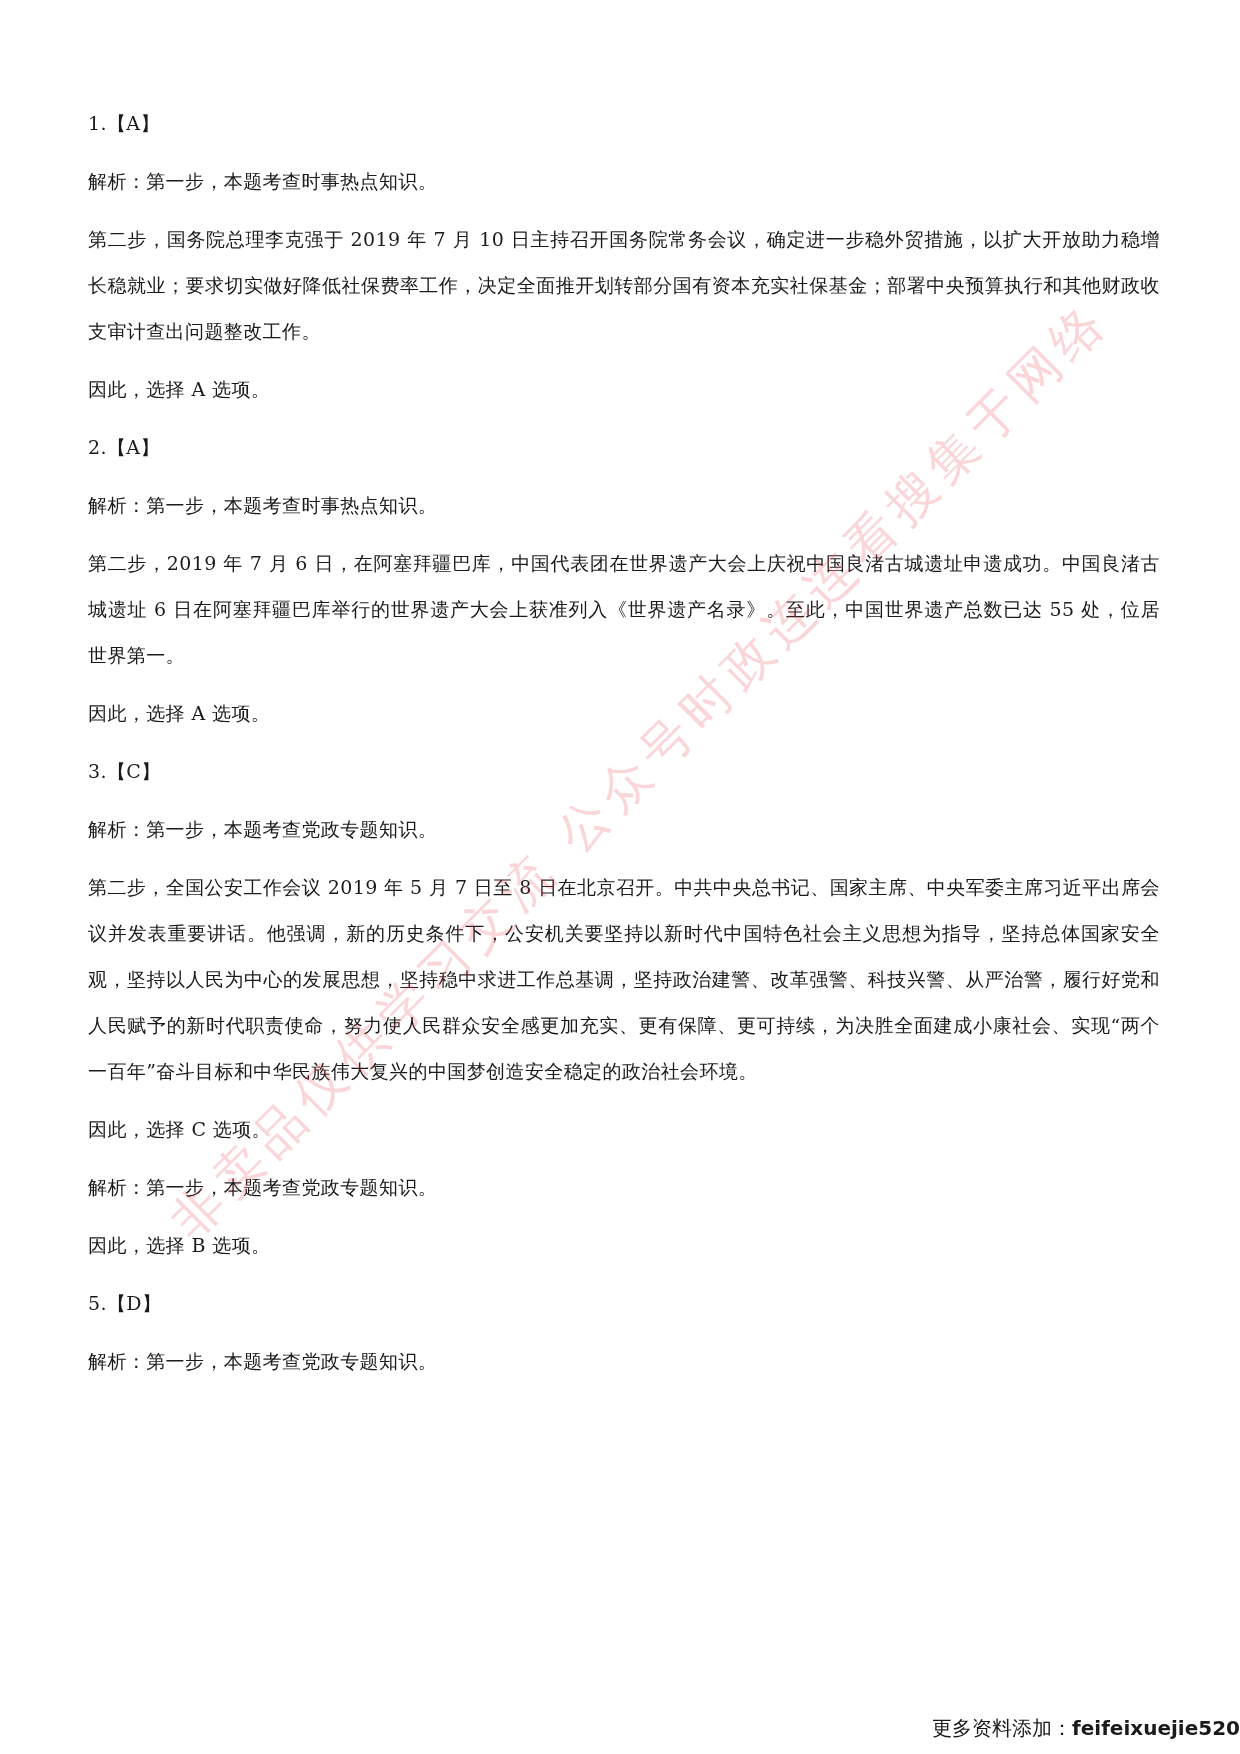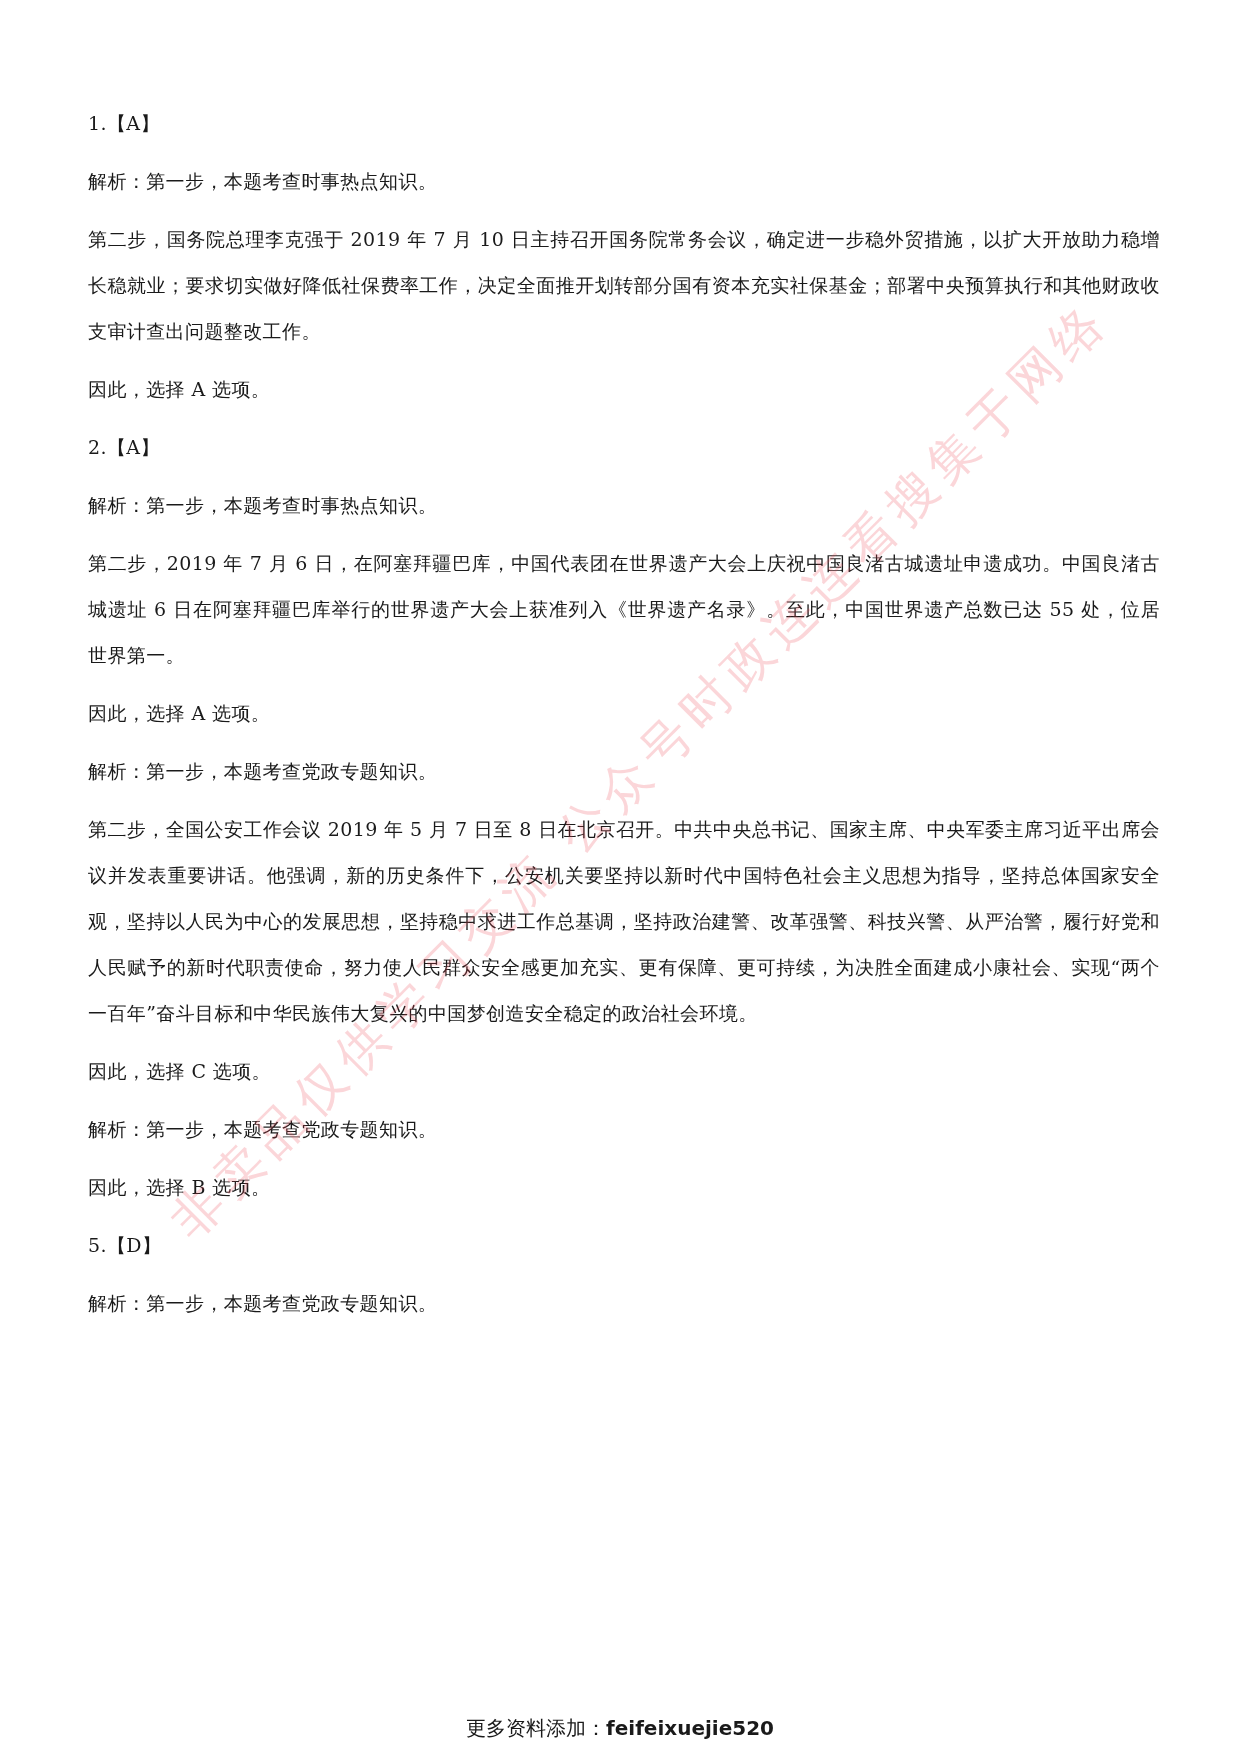--- a/index.html
+++ b/index.html
@@ -21,21 +21,21 @@
     position: absolute; left: 640px; top: 770px;
     transform: translate(-50%, -50%) rotate(-45deg);
     white-space: nowrap;
     font-family: "DejaVu Sans", "Liberation Sans", sans-serif;
     font-size: 50px; letter-spacing: 8px;
     color: rgba(236, 70, 80, 0.22);
     pointer-events: none; z-index: 2;
   }
   .footer {
     position: absolute; top: 1728px; left: 0; width: 1240px;
-    text-align: center; font-size: 20px; transform: translateY(-50%);
+    text-align: right; font-size: 20px; transform: translateY(-50%);
   }
   .footer .lbl { font-family: "DejaVu Serif", "Liberation Serif", serif; }
   .footer .id { font-family: "DejaVu Sans", "Liberation Sans", sans-serif; font-weight: bold; }
 </style>
 </head>
 <body>
 
 <div class="page">
 
   <div class="content">
@@ -48,20 +48,21 @@
     </section>
 
     <section>
       <p class="q-head">2.【A】</p>
       <p>解析：第一步，本题考查时事热点知识。</p>
       <p class="para">第二步，2019 年 7 月 6 日，在阿塞拜疆巴库，中国代表团在世界遗产大会上庆祝中国良渚古城遗址申遗成功。中国良渚古城遗址 6 日在阿塞拜疆巴库举行的世界遗产大会上获准列入《世界遗产名录》。至此，中国世界遗产总数已达 55 处，位居世界第一。</p>
       <p>因此，选择 A 选项。</p>
     </section>
 
     <section>
+      <p class="q-head">3.【C】</p>
       <p>解析：第一步，本题考查党政专题知识。</p>
       <p class="para">第二步，全国公安工作会议 2019 年 5 月 7 日至 8 日在北京召开。中共中央总书记、国家主席、中央军委主席习近平出席会议并发表重要讲话。他强调，新的历史条件下，公安机关要坚持以新时代中国特色社会主义思想为指导，坚持总体国家安全观，坚持以人民为中心的发展思想，坚持稳中求进工作总基调，坚持政治建警、改革强警、科技兴警、从严治警，履行好党和人民赋予的新时代职责使命，努力使人民群众安全感更加充实、更有保障、更可持续，为决胜全面建成小康社会、实现“两个一百年”奋斗目标和中华民族伟大复兴的中国梦创造安全稳定的政治社会环境。</p>
       <p>因此，选择 C 选项。</p>
     </section>
 
     <section>
       <p>解析：第一步，本题考查党政专题知识。</p>
       <p>因此，选择 B 选项。</p>
     </section>
 

